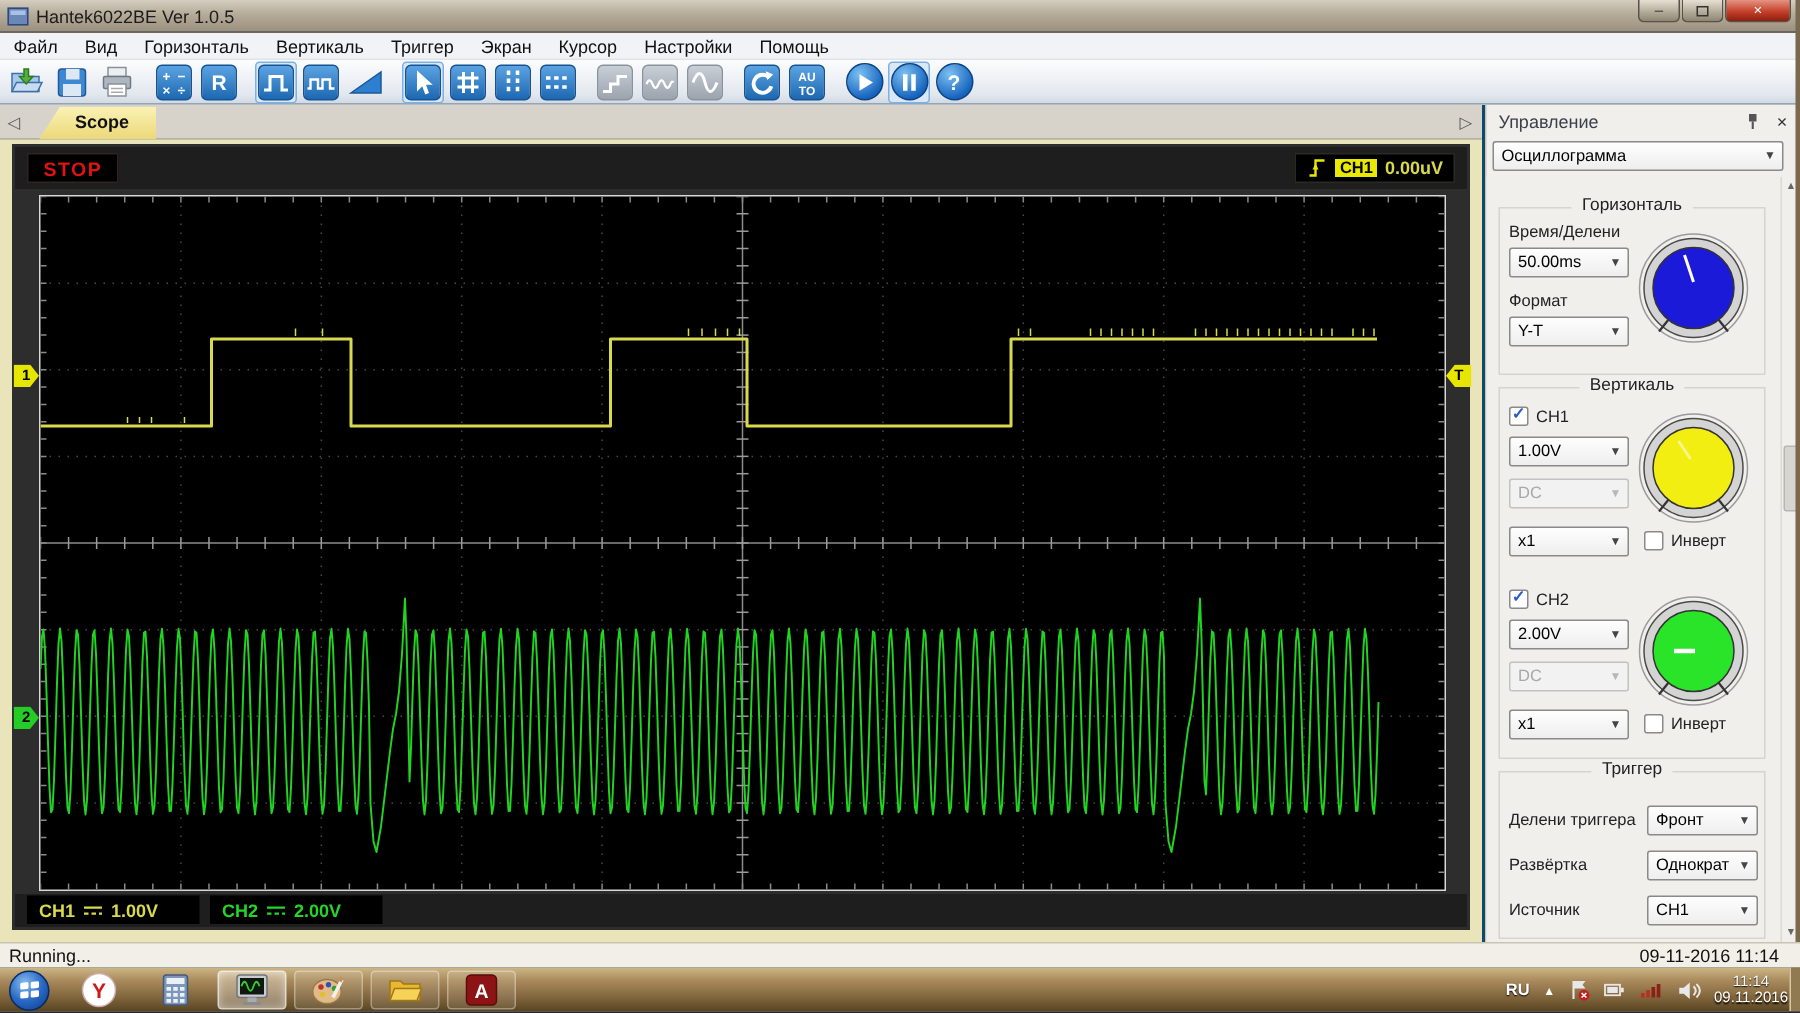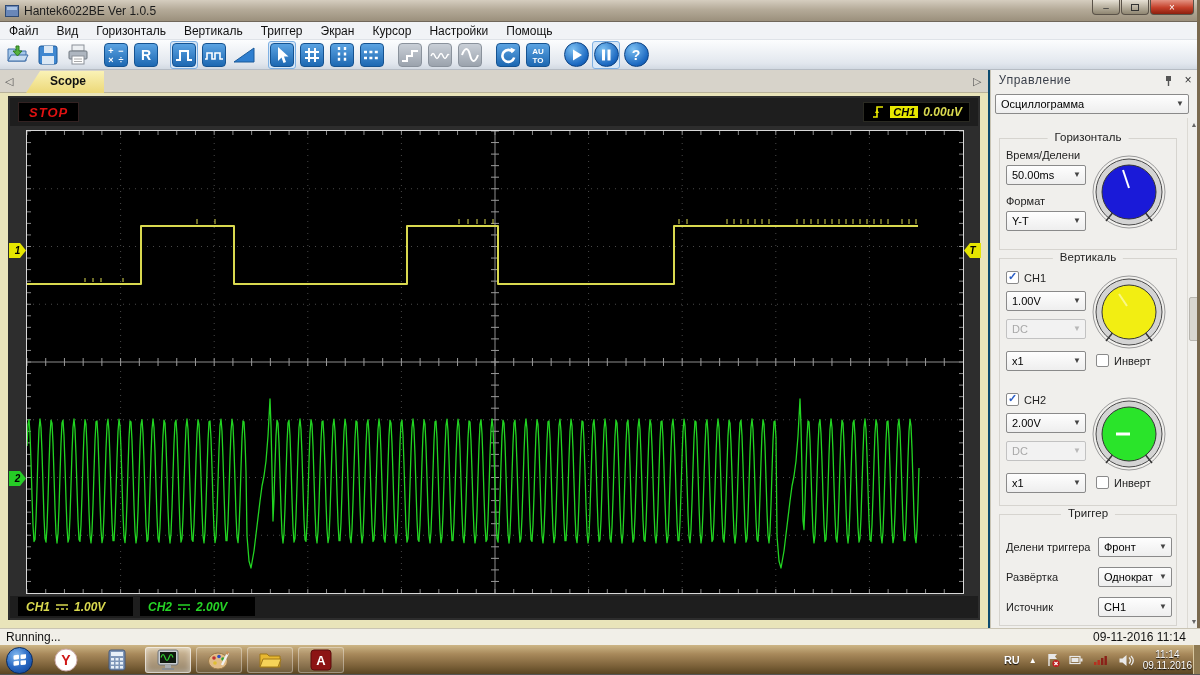--- a/index.html
+++ b/index.html
@@ -43,21 +43,21 @@
   #tabstrip { position:absolute; left:0; top:70px; width:988px; height:23px; background:#d7d3ca;
     border-bottom:1px solid #b8b29a; }
   .tab-arrow { position:absolute; top:5px; font-size:11px; color:#555; cursor:default; }
   #tab-arrow-left { left:5px; }
   #tab-arrow-right { left:973px; }
   #tab-scope { position:absolute; left:26px; top:1px; height:22px; padding:3px 18px 0 24px;
     background:linear-gradient(#faf2b6,#ecd878); clip-path:polygon(14px 0,100% 0,100% 100%,0 100%);
     font-size:12px; font-weight:bold; color:#111; }
 
   
-  #tabpanel { position:absolute; left:0; top:93px; width:988px; height:535px; background:#e9e4ba;font-style:italic; }
+  #tabpanel { position:absolute; left:0; top:93px; width:988px; height:535px; background:#e9e4ba; }
   #scopewidget { position:absolute; left:8px; top:3px; width:972px; height:524px; background:#2d2d2d; }
   #scope-topbar { position:absolute; left:2px; top:2px; width:968px; height:28px; background:#1e1e1e; }
   #stop-box { position:absolute; left:8px; top:4px; height:20px; background:#000; border:1px solid #332222;
     color:#e01212; font-weight:bold; font-size:13px; letter-spacing:1px; padding:2px 10px; }
   #trig-box { position:absolute; right:8px; top:4px; height:20px; background:#000; border:1px solid #2a2a22;
     display:flex; align-items:center; padding:0 7px; gap:5px; }
   #trig-ch-badge { background:#e8e800; color:#000; font-size:11px; font-weight:bold; padding:0 3px; }
   #trig-level { color:#d9d94f; font-size:12px; font-weight:bold; }
   #display { position:absolute; left:18px; top:34px; width:938px; height:464px; background:#000; border:1px solid #d8d8d8; }
   .chan-marker { position:absolute; width:17px; height:15px; font-size:10px; font-weight:bold; color:#000;
@@ -70,21 +70,21 @@
   #scope-bottombar { position:absolute; left:2px; top:500px; width:968px; height:22px; background:#1e1e1e; }
   .readout-box { position:absolute; top:1px; height:19px; background:#000; display:flex; align-items:center;
     padding:0 8px; gap:5px; font-size:12px; font-weight:bold; }
   #ch1-readout { left:8px; color:#d9d94f; width:115px; }
   #ch2-readout { left:130px; color:#26d426; width:115px; }
   #time-readout { right:8px; color:#c8700f; gap:22px; }
   .coup line { stroke:currentColor; stroke-width:1.5; }
 
   
   #rightpanel { position:absolute; left:990px; top:70px; width:210px; height:558px; background:#f0efec; border-left:1px solid #c9c4b4; }
-  #rp-header { position:absolute; left:0; top:0; width:100%; height:22px; display:flex; align-items:center;font-family:Liberation Mono, monospace; }
+  #rp-header { position:absolute; left:0; top:0; width:100%; height:22px; display:flex; align-items:center; }
   #rp-title { font-size:12px; color:#3a3f4a; margin-left:8px; flex:1; }
   .rp-hbtn { width:16px; height:16px; display:flex; align-items:center; justify-content:center; color:#333; font-size:12px; margin-right:4px; }
   #rp-mode { position:absolute; left:4px; top:24px; width:194px; }
   #rp-content { position:absolute; left:0; top:48px; width:197px; height:510px; background:#f0efec; }
   .dd { height:20px; background:linear-gradient(#fefefe,#eeeeee); border:1px solid #8a8a8a; border-radius:2px;
     display:flex; align-items:center; font-size:11px; color:#000; padding-left:5px; position:relative; }
   .dd .dd-a { position:absolute; right:4px; top:4px; font-size:8px; color:#444; }
   .dd.dis { background:#f2f2f2; border-color:#c2c2c2; color:#a8a8a8; }
   .dd.dis .dd-a { color:#b8b8b8; }
   .groupbox { position:absolute; border:1px solid #d6d4cf; }

